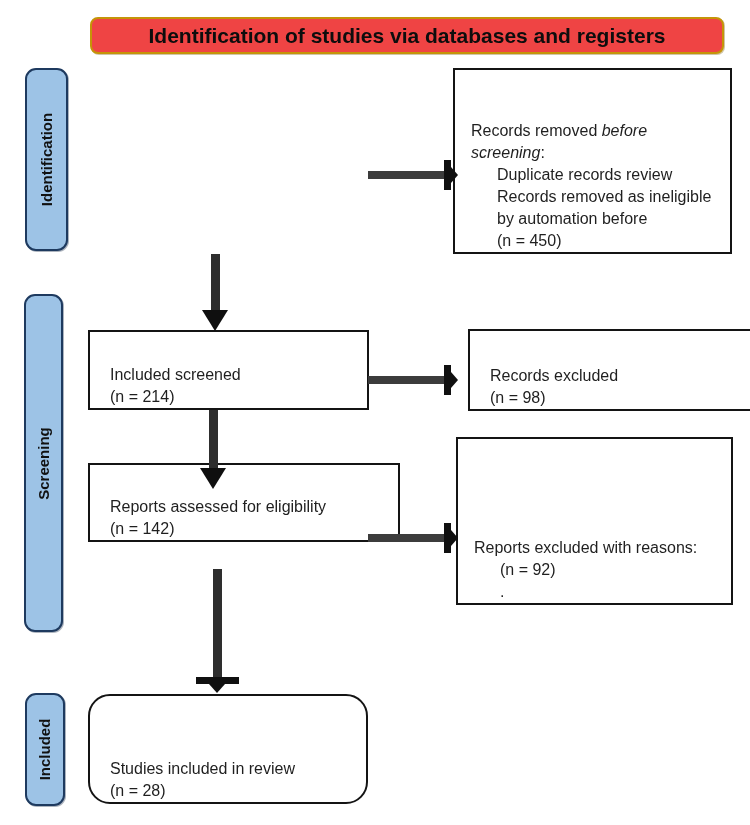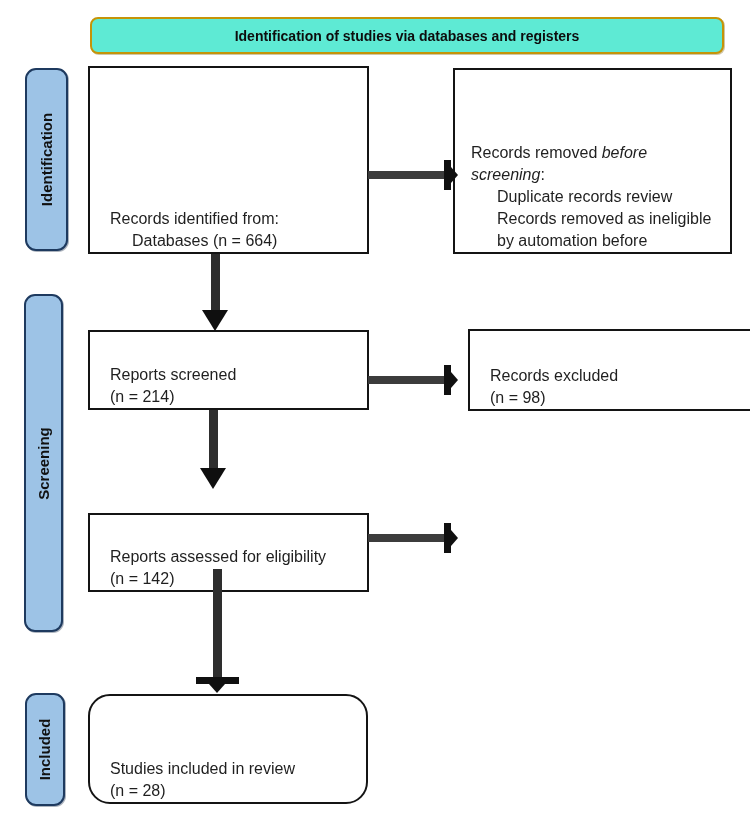--- a/index.html
+++ b/index.html
@@ -3,23 +3,23 @@
 <meta charset="utf-8">
 <style>
   html,body{margin:0;padding:0;background:#ffffff;}
   .canvas{
     position:relative;width:750px;height:825px;background:#ffffff;overflow:hidden;
     font-family:"Liberation Sans", sans-serif;color:#1c1c1c;
   }
   
   .banner{
     position:absolute;left:90px;top:17px;width:634px;height:37px;box-sizing:border-box;
-    background:#5eead4;border:2px solid #C59408;border-radius:8px;
+    background:#ef4444;border:2px solid #C59408;border-radius:8px;
     display:flex;align-items:center;justify-content:center;
-    font-size:14px;font-weight:bold;color:#0d0d0d;
+    font-size:21px;font-weight:bold;color:#0d0d0d;
     box-shadow:1px 1px 0 rgba(120,90,0,0.35);
   }
   
   .stage{
     position:absolute;box-sizing:border-box;background:#9DC3E6;border:2px solid #1E3A5F;
     border-radius:11px;display:flex;align-items:center;justify-content:center;
     box-shadow:1px 1px 0 rgba(20,40,70,0.35);
   }
   .stage span{
     transform:rotate(-90deg);white-space:nowrap;font-weight:bold;font-size:15px;color:#111;
@@ -34,21 +34,21 @@
     font-size:16px;line-height:22px;color:#1f1f1f;
     padding-left:20px;padding-right:0;
   }
   .fbox .ind{padding-left:22px;}
   .it{font-style:italic;}
   .box-records-identified{left:88px;top:66px;width:281px;height:188px;}
   .box-records-removed{left:453px;top:68px;width:279px;height:186px;padding-left:16px;}
   .box-records-removed .ind{padding-left:26px;}
   .box-records-screened{left:88px;top:330px;width:281px;height:80px;}
   .box-records-excluded{left:468px;top:329px;width:284px;height:82px;}
-  .box-reports-assessed{left:88px;top:513px;width:281px;height:79px;}
+  .box-reports-assessed{left:88px;top:463px;width:312px;height:79px;}
   .box-reports-excluded{left:456px;top:437px;width:277px;height:168px;padding-left:16px;}
   .box-reports-excluded .ind{padding-left:26px;}
   .box-studies-included{left:88px;top:694px;width:280px;height:110px;border-radius:22px;}
   
   .vshaft{position:absolute;background:#2e2e2e;}
   .vhead{position:absolute;width:0;height:0;border-left:13px solid transparent;border-right:13px solid transparent;border-top:21px solid #0f0f0f;}
   .hshaft{position:absolute;background:#3c3c3c;}
   .hheadbar{position:absolute;background:#101010;}
   .hheadnub{position:absolute;width:0;height:0;border-top:8px solid transparent;border-bottom:8px solid transparent;border-left:7px solid #101010;}
   .tbar{position:absolute;background:#101010;}
@@ -66,45 +66,47 @@
   <div class="stage stage-identification">
     <span>Identification</span>
   </div>
   <div class="stage stage-screening">
     <span>Screening</span>
   </div>
   <div class="stage stage-included">
     <span>Included</span>
   </div>
 
-  <div class="fbox box-records-identified">
-    <div>Records identified from:</div>
-    <div class="ind">Databases (n = 664)</div>
-  </div>
 
   <div class="fbox box-records-removed">
     <div><span>Records removed </span><span class="it">before</span></div>
     <div><span class="it">screening</span><span>:</span></div>
     <div class="ind">Duplicate records review</div>
     <div class="ind">Records removed as ineligible</div>
     <div class="ind">by automation before</div>
+    <div class="ind">(n = 450)</div>
   </div>
 
   <div class="fbox box-records-screened">
-    <div>Reports screened</div>
+    <div>Included screened</div>
     <div>(n = 214)</div>
   </div>
   <div class="fbox box-records-excluded">
     <div>Records excluded</div>
     <div>(n = 98)</div>
   </div>
 
   <div class="fbox box-reports-assessed">
     <div>Reports assessed for eligibility</div>
     <div>(n = 142)</div>
+  </div>
+  <div class="fbox box-reports-excluded">
+    <div>Reports excluded with reasons:</div>
+    <div class="ind">(n = 92)</div>
+    <div class="ind">.</div>
   </div>
 
   <div class="fbox box-studies-included">
     <div>Studies included in review</div>
     <div>(n = 28)</div>
   </div>
 
   <div class="vshaft" style="left:211px;top:254px;width:9px;height:58px;"></div>
   <div class="vhead" style="left:202px;top:310px;"></div>
 

